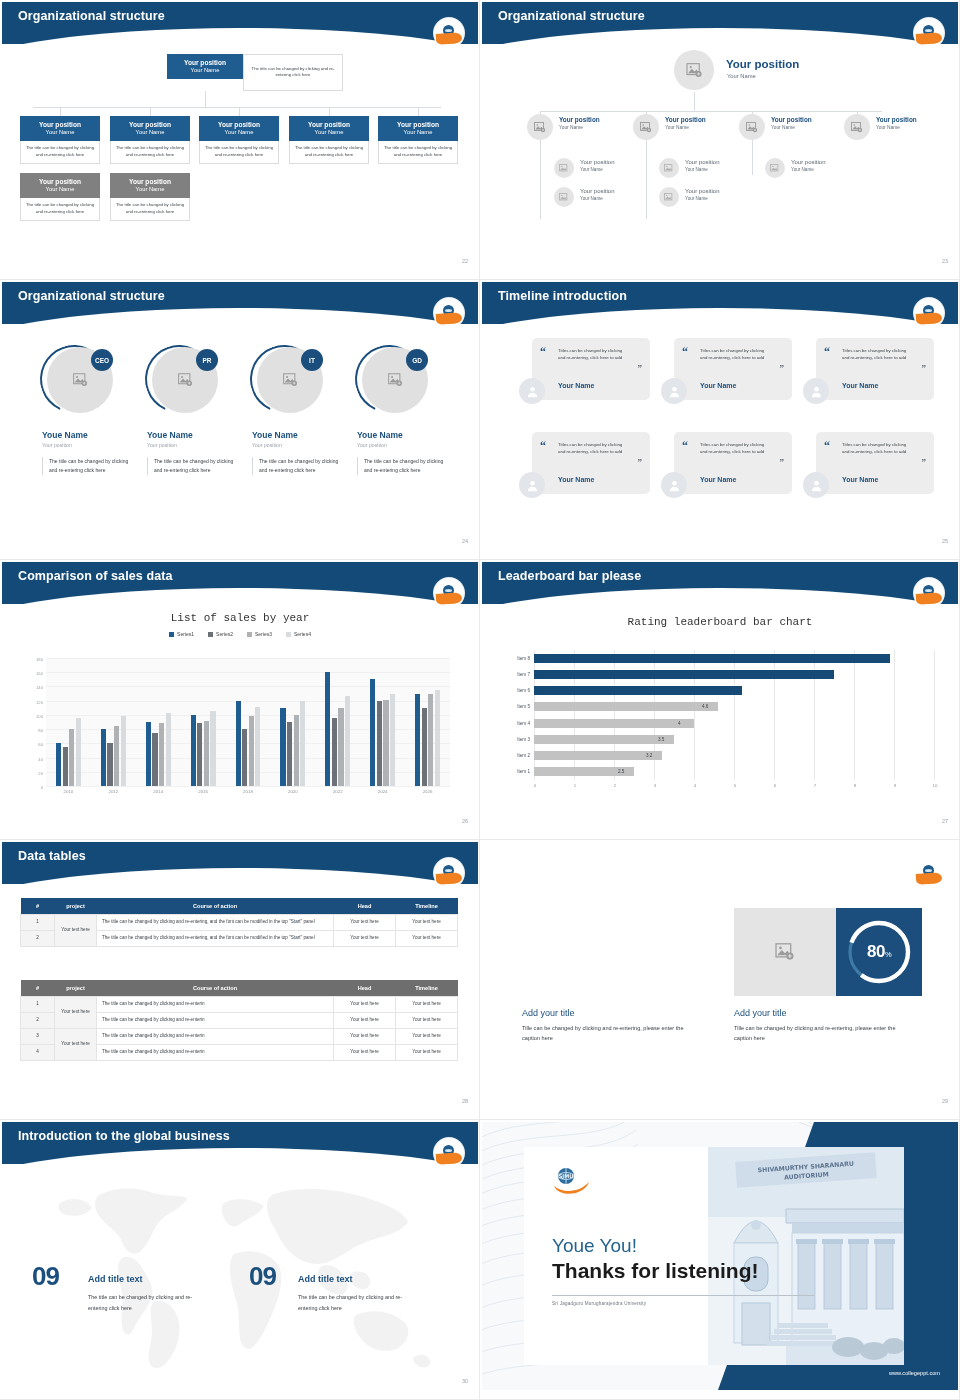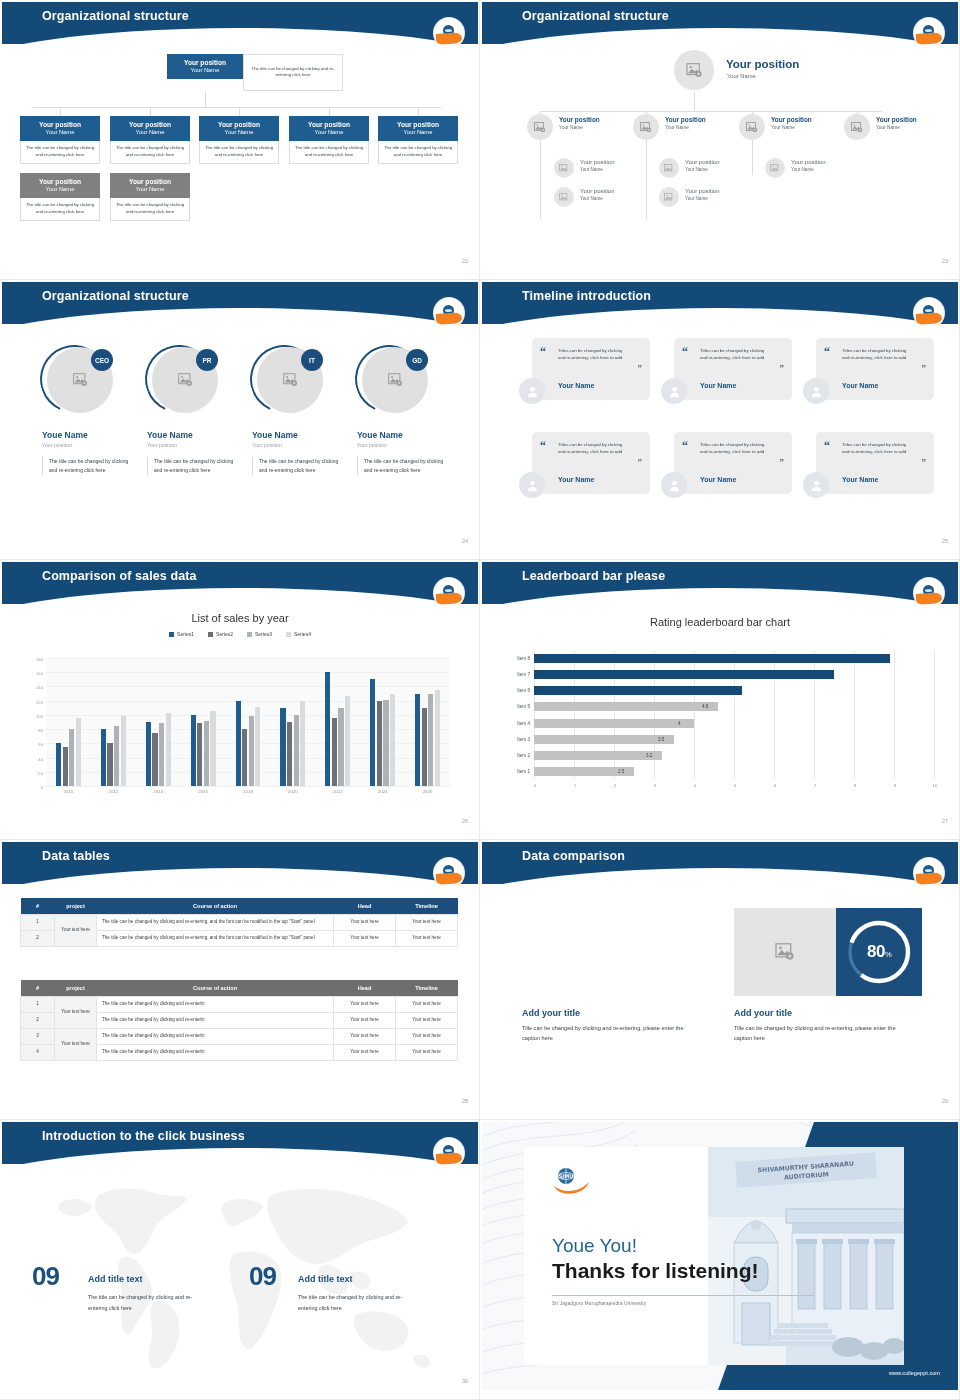--- a/index.html
+++ b/index.html
@@ -43,21 +43,21 @@
     content: "";
     position: absolute;
     left: -10%; top: 26px;
     width: 120%; height: 46px;
     background: #ffffff;
     border-radius: 50% 50% 0 0 / 100% 100% 0 0;
   }
   .hdr-title {
     position: absolute; left: 16px; top: 7px;
     font-size: 12.5px; font-weight: bold; color: #fff;
-    letter-spacing: .1px; z-index: 3; margin-left: 24px;
+    letter-spacing: .1px; z-index: 3;
   }
   .logo-badge {
     position: absolute; right: 14px; top: 16px;
     width: 30px; height: 30px; border-radius: 50%;
     background: #fff; z-index: 4;
     box-shadow: 0 0 0 1px rgba(255,255,255,.9);
   }
   .logo-badge .globe {
     position: absolute; left: 9px; top: 7px;
     width: 11px; height: 11px; border-radius: 50%;
@@ -141,21 +141,21 @@
   .qmark-l { position:absolute; left:8px; top:8px; color:#1b4e7c; font-size:12px; font-weight:bold; line-height:1; font-family:"Liberation Serif", serif;}
   .qmark-r { position:absolute; right:8px; top:26px; color:#4a5560; font-size:9px; font-weight:bold; line-height:1; font-family:"Liberation Serif", serif;}
   .qtext { position:absolute; left:26px; top:9px; width:72px; font-size:4.4px; color:#3c4349; line-height:1.65; }
   .qname { position:absolute; left:26px; bottom:11px; font-size:7px; font-weight:bold; color:#1b4f7e; }
   .avatar {
     position:absolute; width:26px; height:26px; border-radius:50%;
     background:#e2e5e9; display:flex; align-items:center; justify-content:center;
   }
 
   
-  .chart-title { text-align:center; font-size:11px; color:#333; }
+  .chart-title { text-align:center; font-size:11px; color:#333;font-family:Liberation Mono, monospace; }
   .legend { display:flex; justify-content:center; gap:14px; margin-top:7px; }
   .legend-item { display:flex; align-items:center; gap:3px; font-size:5px; color:#444; }
   .legend-swatch { width:5px; height:5px; display:inline-block; }
 
   .plot { position:absolute; }
   .gridline { position:absolute; left:0; width:100%; border-top:1px solid #f0f0f0; }
   .ytick { position:absolute; right:100%; margin-right:3px; font-size:4.2px; color:#9aa3ab; transform:translateY(-50%); white-space:nowrap;}
   .xtick { position:absolute; top:100%; margin-top:3px; font-size:4.4px; color:#8d969e; transform:translateX(-50%); white-space:nowrap; }
   .bar { position:absolute; bottom:0; }
 
@@ -178,21 +178,21 @@
   td.idx { background:#f4f4f4; text-align:center; color:#555; }
   td.proj { background:#f4f4f4; text-align:center; }
   td.ctr { text-align:center; color:#5c666f; }
 
   
   .dc-wrap { position:absolute; display:flex; }
   .dc-img { background:#e4e4e4; display:flex; align-items:center; justify-content:center; }
   .dc-val { background:#1b4e7c; position:relative; display:flex; align-items:center; justify-content:center; }
   .dc-num { position:relative; z-index:2; color:#fff; font-size:17px; font-weight:bold; letter-spacing:-.5px;}
   .dc-num small { font-size:7.5px; font-weight:normal; }
-  .dc-title { position:absolute; color:#1b4f7e; font-weight:bold; font-size:9px; }
+  .dc-title { position:absolute; color:#1b4f7e; font-weight:normal; font-size:9px; }
   .dc-sub { position:absolute; font-size:5.6px; color:#3c4349; line-height:1.8; width:175px;}
 
   
   .map-bg { position:absolute; left:0; top:0; width:476px; height:224px; opacity:.5; }
   .numbig { position:absolute; font-size:26px; font-weight:bold; color:#1b4f7e; letter-spacing:-1px; }
   .numtitle { position:absolute; font-size:9px; font-weight:bold; color:#1b4f7e; }
   .numdesc { position:absolute; font-size:5.4px; color:#3c4349; line-height:1.95; width:118px; }
 
   
   .ty { position:absolute; left:0; top:0; width:476px; height:268px; background:#f7f9fb; overflow:hidden; }
@@ -909,23 +909,20 @@
           </tbody>
         </table>
       </div>
     </div>
     <div class="pgnum">28</div>
    </div>
   </div>
 
   <div class="slide">
    <div class="slide-inner">
-    <div class="hdr">
-      <div class="hdr-title">Data comparison</div>
-    </div>
     <div class="logo-badge">
       <div class="globe"></div>
       <div class="swoosh"></div>
     </div>
 
     <div class="body-area">
 
       <div class="dc-title" style="left:40px; top:122px;">Add your title</div>
       <div class="dc-sub" style="left:40px; top:137px;">Tille can be changed by clicking and re-entering, please enter the caption here</div>
 
@@ -950,21 +947,21 @@
       <div class="dc-title" style="left:252px; top:122px;">Add your title</div>
       <div class="dc-sub" style="left:252px; top:137px;">Tille can be changed by clicking and re-entering, please enter the caption here</div>
     </div>
     <div class="pgnum">29</div>
    </div>
   </div>
 
   <div class="slide">
    <div class="slide-inner">
     <div class="hdr">
-      <div class="hdr-title">Introduction to the click business</div>
+      <div class="hdr-title">Introduction to the global business</div>
     </div>
     <div class="logo-badge">
       <div class="globe"></div>
       <div class="swoosh"></div>
     </div>
 
     <div class="body-area">
       <svg class="map-bg" viewBox="0 0 476 224">
         <g fill="#e6e6e6">
 

